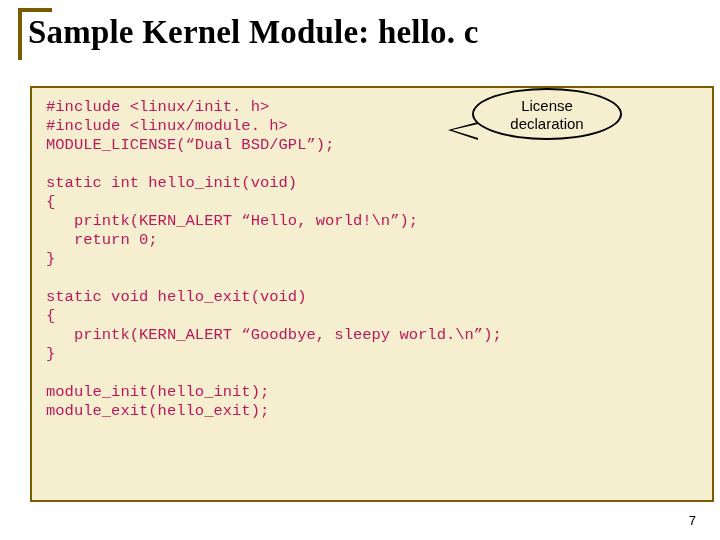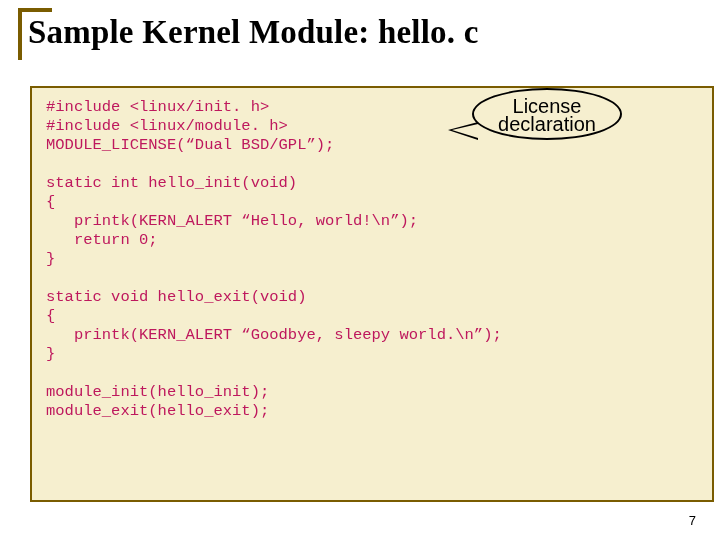--- a/index.html
+++ b/index.html
@@ -99,21 +99,21 @@
     background: #f6efcf;
     border: 2px solid #000;
     border-radius: 50% / 50%;
     box-sizing: border-box;
     text-align: center;
     font-family: Arial, Helvetica, sans-serif;
   }
   .bubble-inner {
     position: absolute;
     left: 0; right: 0; top: 7px;
-    font-size: 20px;
+    font-size: 15px;
     line-height: 18px;
     color: #000;
   }
   .tail {
     position: absolute;
     left: 6px;
     top: 34px;
     width: 0;
     height: 0;
   }

